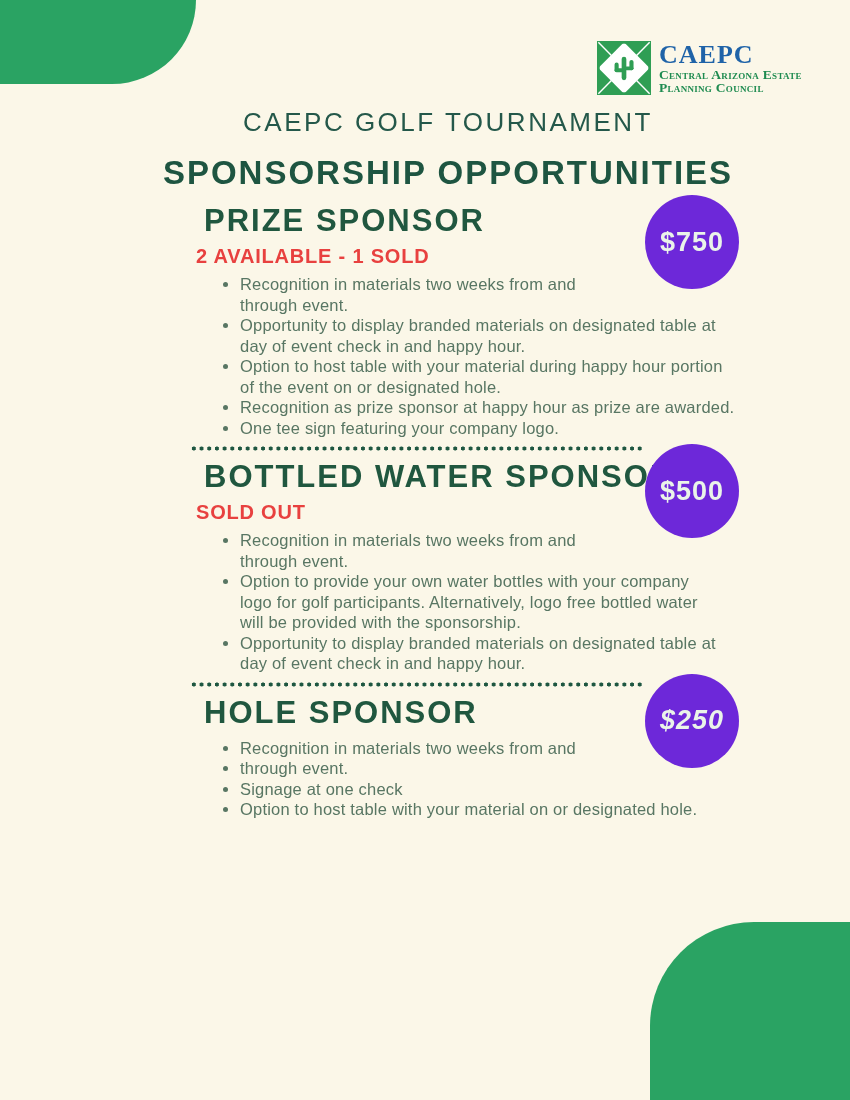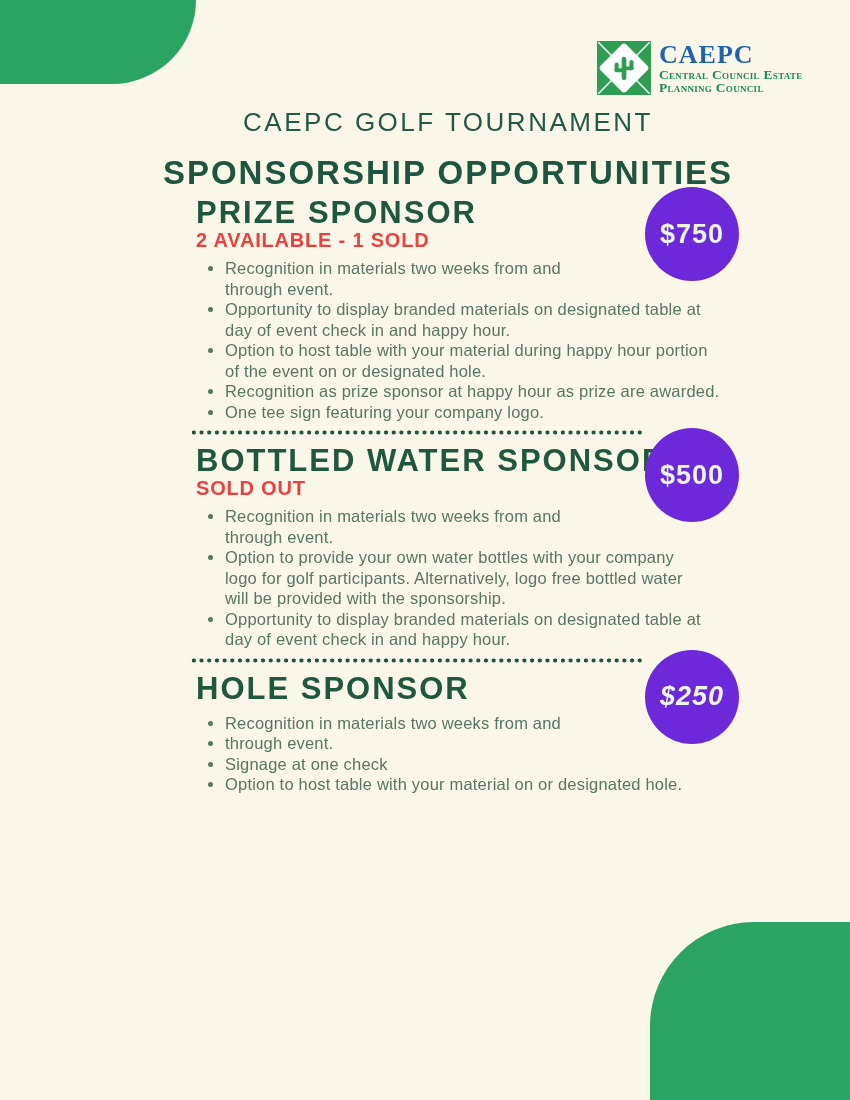--- a/index.html
+++ b/index.html
@@ -68,21 +68,21 @@
     margin: 8px 0 9px -6px;
     background-image: radial-gradient(circle, #1e5741 1.9px, rgba(0,0,0,0) 2.2px);
     background-size: 7.7px 5px;
     background-position: 0 50%;
     background-repeat: repeat-x;
   }
   .section:first-child .separator { display: none; }
 
   .section-head { position: relative; }
   .section-heading {
-    margin: 0;
+    margin: 8px;
     font-size: 31px; line-height: 34px;
     font-weight: 700; color: #20573f; letter-spacing: 2px;
   }
   .availability {
     font-size: 20px; line-height: 21px;
     font-weight: 700; color: #e8413f; letter-spacing: 0.8px;
   }
   .availability:empty { display: none; }
 
   .price-circle {
@@ -100,20 +100,21 @@
 
   .bullets {
     margin: 7px 0 0; padding-left: 29px;
     list-style: disc;
     color: #587663;
   }
   .bullets li {
     font-size: 16.5px; line-height: 20.5px;
     letter-spacing: 0.2px;
     white-space: pre-line;
+    margin-left: 15px;
   }
 </style>
 </head>
 <body>
 
 <div class="corner-tl"></div>
 <div class="corner-br"></div>
 
 <header class="logo">
   <svg class="logo-icon" viewBox="0 0 60 60" xmlns="http://www.w3.org/2000/svg">
@@ -129,21 +130,21 @@
     <g fill="#2f9e54">
       <rect x="27.4" y="17.5" width="5.2" height="26" rx="2.6"></rect>
       <rect x="19.5" y="24" width="4.6" height="10.5" rx="2.3"></rect>
       <rect x="19.5" y="30.2" width="10" height="4.4" rx="2.2"></rect>
       <rect x="36" y="21" width="4.6" height="11.5" rx="2.3"></rect>
       <rect x="30.5" y="28.2" width="10" height="4.4" rx="2.2"></rect>
     </g>
   </svg>
   <div class="logo-text">
     <div class="logo-name">CAEPC</div>
-    <div class="logo-tagline">Central Council Estate</div>
+    <div class="logo-tagline">Central Arizona Estate</div>
     <div class="logo-tagline">Planning Council</div>
   </div>
 </header>
 
 <div class="titles">
   <div class="subtitle">CAEPC GOLF TOURNAMENT</div>
   <h1 class="page-title">SPONSORSHIP OPPORTUNITIES</h1>
 </div>
 
 <main class="content" id="sections">

